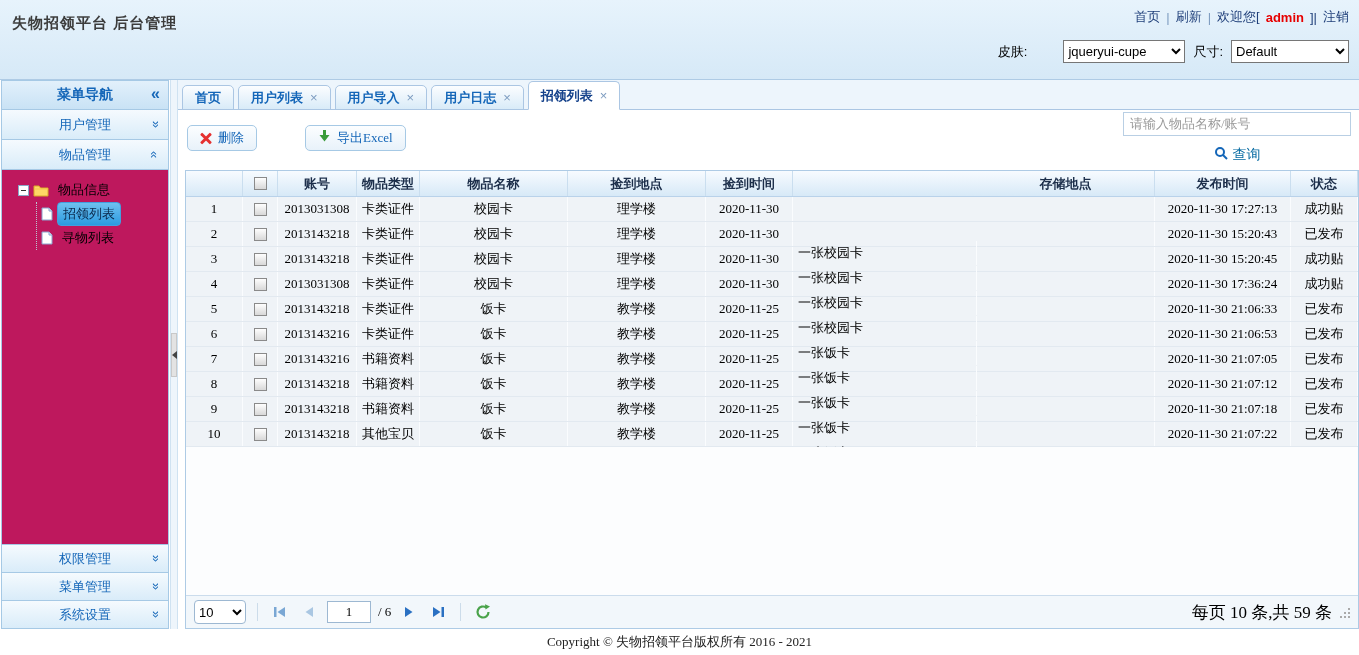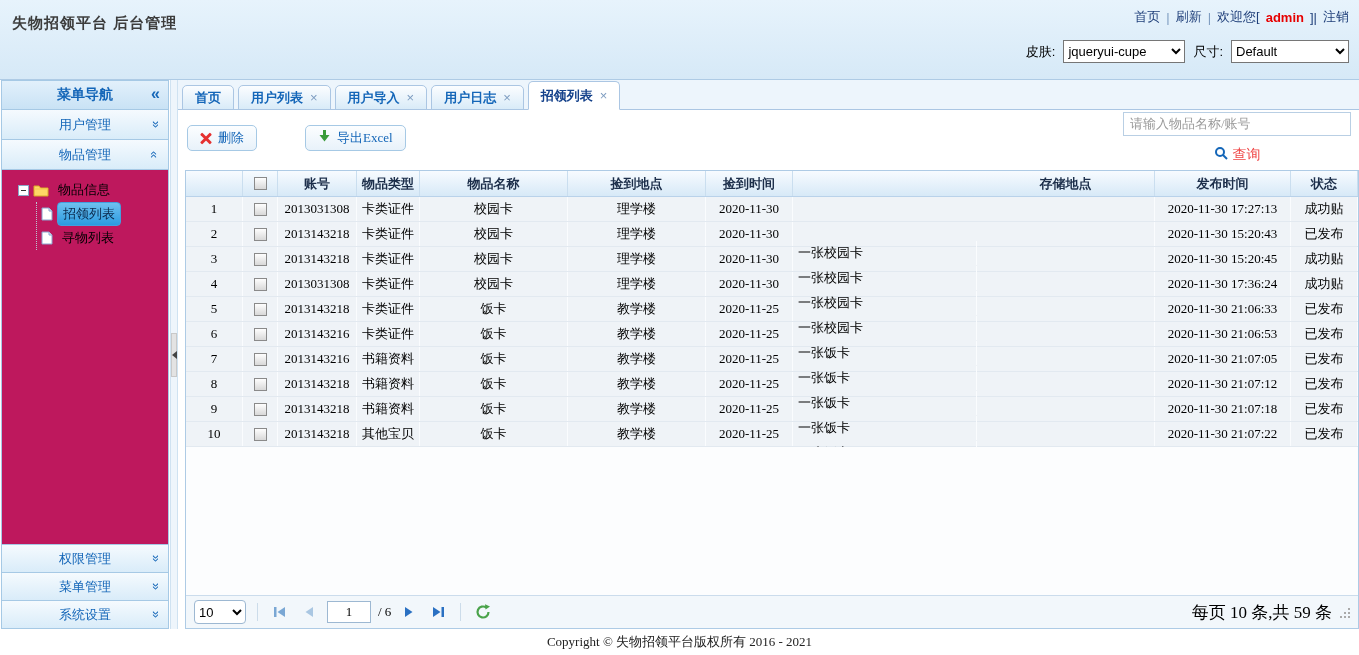--- a/index.html
+++ b/index.html
@@ -11,21 +11,21 @@
   .header { height:80px; background:linear-gradient(#e7f3fc,#d6e9f7);
     border-bottom:1px solid #aecbe5; position:relative; flex:0 0 auto; }
   .app-title { position:absolute; left:12px; top:14px; font-size:15px; font-weight:bold; color:#3c3c3c; letter-spacing:1px; }
   .topnav { position:absolute; right:10px; top:8px; font-size:13px; color:#1f3f7a; display:flex; align-items:center; gap:6px; }
   .topnav .sep { color:#7d9cc0; }
   .topnav a { color:#1f3f7a; text-decoration:none; cursor:pointer; }
   .topnav .admin { color:#e60000; font-weight:bold; }
   .toprow2 { position:absolute; right:10px; top:40px; font-size:13px; color:#000; display:flex; align-items:center; gap:8px; }
   .toprow2 select { font-size:13px; height:23px; border:1px solid #767676; background:#fff;
     font-family:"Liberation Sans","DejaVu Sans",sans-serif; }
-  .skin-select { width:122px; } .size-select { width:118px; }
+  .skin-select { width:122px;margin-left:28px; } .size-select { width:118px; }
 
   
   .middle { flex:1 1 auto; display:flex; min-height:0; }
 
   
   .sidebar { width:170px; flex:0 0 auto; background:#fff; display:flex; flex-direction:column; padding:0 1px; }
   .side-title { height:30px; flex:0 0 auto; background:linear-gradient(#e2f0fb,#c9e2f5);
     border:1px solid #a6c9e5; display:flex; align-items:center; justify-content:center;
     color:#1466b8; font-weight:bold; font-size:14px; position:relative; }
   .side-title .collapse { position:absolute; right:8px; top:4px; font-size:16px; color:#1466b8; cursor:pointer; }
@@ -75,21 +75,21 @@
     font-family:"Liberation Serif","DejaVu Serif",serif; }
   .btn-export { margin-left:48px; }
   .x-icon { position:relative; width:12px; height:12px; }
   .x-icon::before, .x-icon::after { content:""; position:absolute; left:-1px; top:5px; width:14px; height:3px;
     background:#e53030; border-radius:1px; }
   .x-icon::before { transform:rotate(45deg); } .x-icon::after { transform:rotate(-45deg); }
   .toolbar-right { margin-left:auto; display:flex; align-items:center; gap:10px;flex-direction:column; }
   .search-input { width:228px; height:24px; border:1px solid #b9cfe4; font-size:13px; padding:0 6px; color:#333;
     font-family:"Liberation Serif","DejaVu Serif",serif; }
   .search-input::placeholder { color:#9a9a9a; }
-  .search-link { display:inline-flex; align-items:center; gap:5px; color:#ef4444; font-size:14px; cursor:pointer;
+  .search-link { display:inline-flex; align-items:center; gap:5px; color:#0369a1; font-size:14px; cursor:pointer;
     font-family:"Liberation Serif","DejaVu Serif",serif;justify-content:center; }
 
   
   .grid { flex:1 1 auto; display:flex; flex-direction:column; border:1px solid #aecbe5; min-height:0;
     font-family:"Liberation Serif","DejaVu Serif",serif; }
   .thead { flex:0 0 auto; display:flex; height:26px; background:linear-gradient(#f7fbff,#d7e9f7);
     border-bottom:1px solid #b9d2ea; }
   .thead .cell { display:flex; align-items:center; justify-content:center; font-size:13px; color:#1c2e4a;
     border-right:1px solid #cadeef; height:100%;font-weight:bold; }
   .tbody { flex:0 0 auto; }

